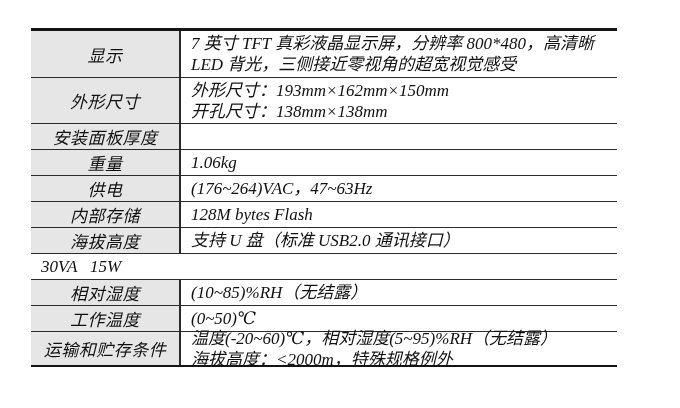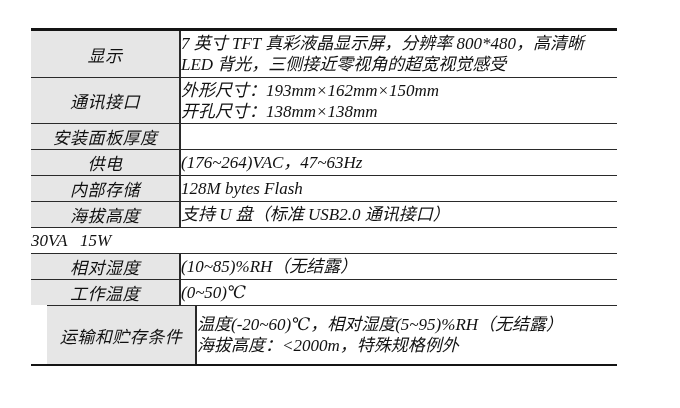--- a/index.html
+++ b/index.html
@@ -22,35 +22,35 @@
     left:31px; top:28px;
     width:586px;
     border-top:3px solid var(--border-strong);
     border-bottom:2px solid var(--border-strong);
     font-style:italic;
   }
   .row{ display:flex; }
   .row + .row{ border-top:1.5px solid var(--border-inner); }
   .row.h2 { height:46px; }
   .row.h1 { height:26px;align-items:center; }
-  .row.h2b{ height:59px;margin-left:16px; }
+  .row.h2b{ height:34px; }
   .cell-label{
     width:150px;
     flex:0 0 150px;
     background:var(--label-bg);
     border-right:2px solid var(--border-inner);
     display:flex; align-items:center; justify-content:center;
     font-size:17px;
     text-align:center;
     letter-spacing:0.5px;
   }
   .cell-value{
     flex:1;
     display:flex; flex-direction:column; justify-content:center;
-    padding-right:4px;
+    padding-left:10px; padding-right:4px;
     font-size:17px;
   }
   .value-line{
     white-space:pre-wrap;
     line-height:21px;
   }
 </style>
 </head>
 <body>
 
@@ -58,31 +58,37 @@
 
   <div class="row h2">
     <div class="cell-label">显示</div>
     <div class="cell-value">
       <div class="value-line">7 英寸 TFT 真彩液晶显示屏，分辨率 800*480，高清晰</div>
       <div class="value-line">LED 背光，三侧接近零视角的超宽视觉感受</div>
     </div>
   </div>
 
   <div class="row h2">
-    <div class="cell-label">通讯接口</div>
+    <div class="cell-label">外形尺寸</div>
     <div class="cell-value">
       <div class="value-line">外形尺寸：193mm×162mm×150mm</div>
       <div class="value-line">开孔尺寸：138mm×138mm</div>
     </div>
   </div>
 
   <div class="row h1">
     <div class="cell-label">安装面板厚度</div>
   </div>
 
+  <div class="row h1">
+    <div class="cell-label">重量</div>
+    <div class="cell-value">
+      <div class="value-line">1.06kg</div>
+    </div>
+  </div>
 
   <div class="row h1">
     <div class="cell-label">供电</div>
     <div class="cell-value">
       <div class="value-line">(176~264)VAC，47~63Hz</div>
     </div>
   </div>
 
   <div class="row h1">
     <div class="cell-label">内部存储</div>

